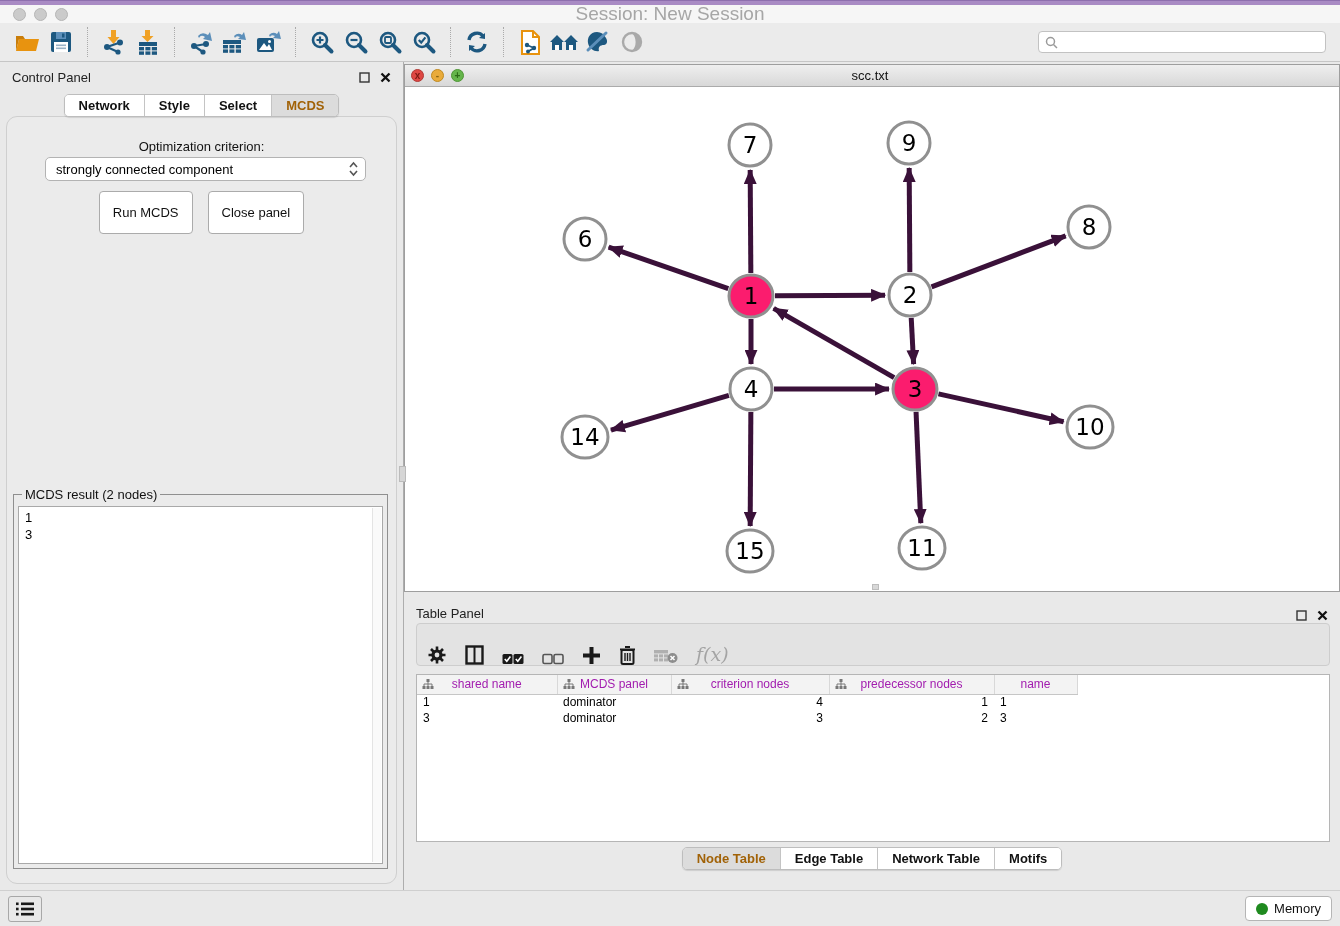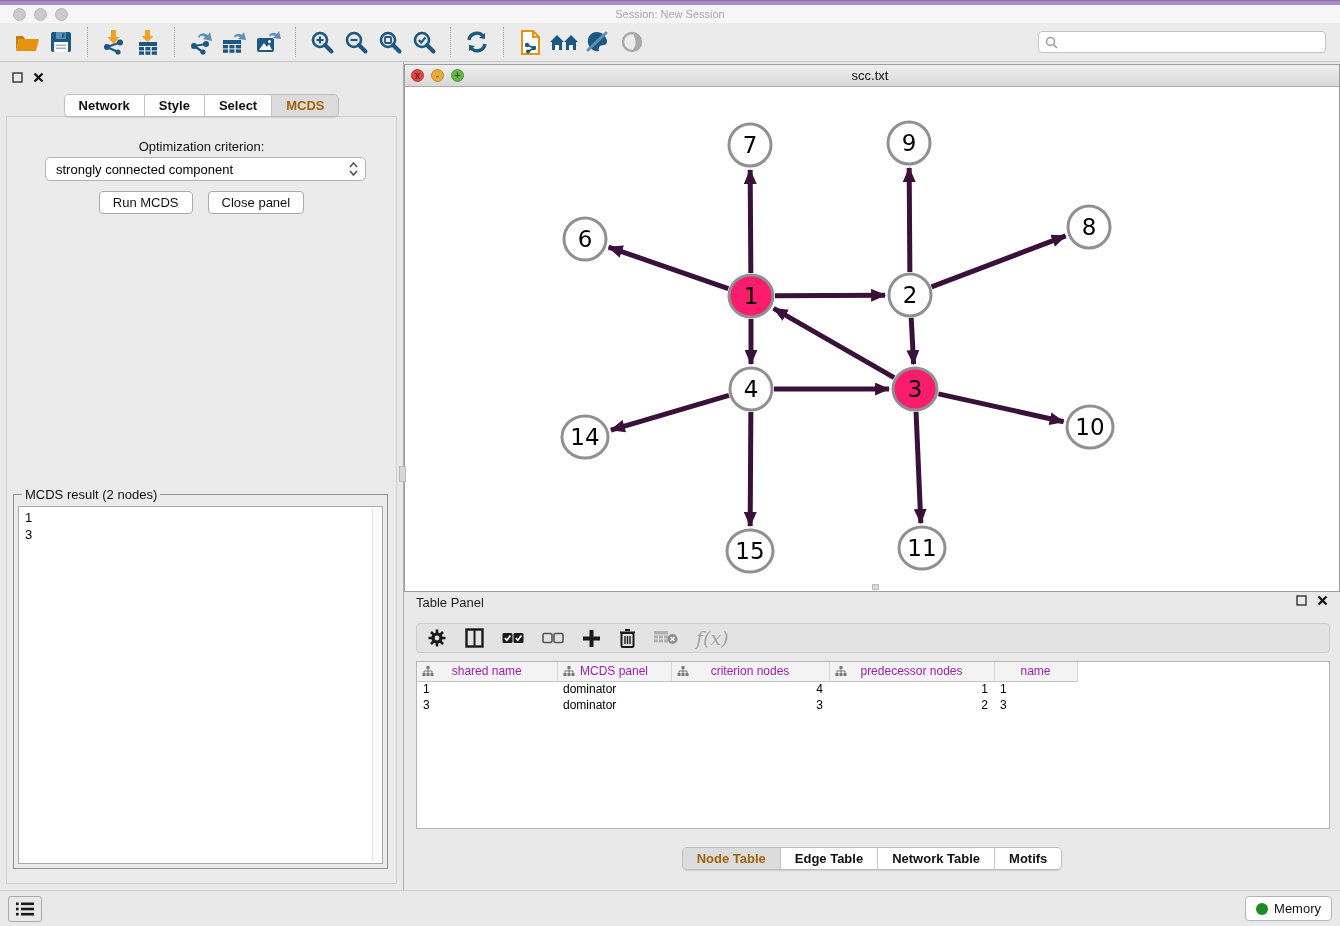--- a/index.html
+++ b/index.html
@@ -4,21 +4,21 @@
 <style>
   * { margin:0; padding:0; box-sizing:border-box; }
   html,body { width:1340px; height:926px; overflow:hidden;
     font-family:"Liberation Sans", sans-serif; background:#e9e9e9; }
 
   
   .purple-strip { height:5px; background:#a98bc4; border-top:1px solid #8e6fae; }
   .titlebar { height:18px; background:#f6f6f6; display:flex; align-items:center; position:relative; }
   .traffic { display:flex; gap:8px; margin-left:13px; }
   .tl { width:13px; height:13px; border-radius:50%; background:#cbcbcb; border:1px solid #b6b6b6; }
-  .win-title { position:absolute; left:0; right:0; text-align:center; font-size:11px; color:#a6a6a6; }
+  .win-title { position:absolute; left:0; right:0; text-align:center; font-size:19px; color:#a6a6a6; }
 
   .toolbar { height:39px; background:#ebebeb; border-bottom:1px solid #c6c6c6;
     display:flex; align-items:center; padding:0 10px; }
   .tb-btn { width:34px; height:32px; display:flex; align-items:center; justify-content:center; }
   .tb-sep { width:1px; height:30px; border-left:1px dotted #aaa; margin:0 9px; }
   .tb-spacer { flex:1; }
   .searchbox { width:288px; height:22px; background:#fff; border:1px solid #c2c2c2;
     border-radius:4px; display:flex; align-items:center; padding:0 6px; margin-right:4px; }
   .searchbox input { border:none; outline:none; flex:1; font-size:12px; margin-left:5px; background:transparent; }
 
@@ -30,29 +30,29 @@
   .panel-title { font-size:13px; color:#222; flex:1; }
   .hdr-icons { display:flex; gap:10px; align-items:center; }
   .cp-tabs { position:absolute; top:32px; left:0; right:0; display:flex; justify-content:center; z-index:2; }
   .tabgroup { display:flex; border:1px solid #bdbdbd; border-radius:5px; overflow:hidden;
     box-shadow:0 1px 1px rgba(0,0,0,.12); }
   .tab { font-size:13px; font-weight:600; padding:3px 14px; background:#fff; color:#111;
     border-right:1px solid #c4c4c4; }
   .tab:last-child { border-right:none; }
   .tab.pressed { background:#dcdcdc; color:#a16207; }
   .cp-body { position:absolute; left:6px; right:6px; top:54px; bottom:6px;
-    background:#ebebeb; border:1px solid #cfcfcf; border-radius:0; }
+    background:#ebebeb; border:1px solid #cfcfcf; border-radius:11px; }
   .opt-label { position:absolute; top:22px; left:0; right:0; text-align:center; font-size:13px; color:#111; }
   .criterion { position:absolute; top:40px; left:38px; right:30px; height:24px; background:#fff;
     border:1px solid #b3b3b3; border-radius:5px; display:flex; align-items:center;
     padding:0 6px 0 10px; font-size:13px; }
   .criterion .val { flex:1; }
   .btnrow { position:absolute; top:74px; left:0; right:0; display:flex; justify-content:center; gap:15px; }
   .pushbtn { background:#fff; border:1px solid #ababab; border-radius:4px; font-size:13px;
-    padding:3px 13px; color:#111; }
+    padding:13px 13px; color:#111; }
   .result-box { position:absolute; left:6px; right:8px; top:370px; height:382px;
     border:1px solid #8f8f8f; padding:4px; }
   .result-box legend { font-size:13px; padding:0 3px; margin-left:4px; color:#111; }
   .result-list { position:relative; width:100%; height:100%; background:#fff; border:1px solid #a9a9a9;
     font-size:13px; padding:2px 6px; line-height:17px; }
   .result-scroll { position:absolute; top:1px; bottom:1px; right:1px; width:9px; background:#fafafa;
     border-left:1px solid #e4e4e4; }
   .cp-splitter-handle { position:absolute; right:-3px; top:404px; width:7px; height:16px;
     background:#d6d6d6; border:1px solid #bbb; z-index:5; }
 
@@ -68,23 +68,23 @@
   .tl2.green { background:#65b54b; border:1px solid #4f9636; color:#2d6b17; }
   .net-title { position:absolute; left:0; right:4px; text-align:center; font-size:13px; color:#111; }
   .net-canvas { flex:1; position:relative; background:#fff; }
   .net-canvas svg { position:absolute; inset:0; }
   .resize-grip { position:absolute; bottom:1px; left:50%; width:7px; height:6px; background:#d8d8d8; border:1px solid #bdbdbd; }
 
   .h-splitter { height:3px; }
 
   
   .table-panel { flex:1; position:relative; background:#e9e9e9; }
-  .tp-header { height:26px; display:flex; align-items:flex-start; padding:0 12px; }
-  .tp-toolbar { margin:2px 10px 0 12px; height:30px; background:#e3e3e3; border:1px solid #cdcdcd;
-    border-radius:4px; display:flex; align-items:center; padding:0 10px; gap:18px; }
+  .tp-header { height:26px; display:flex; align-items:flex-end; padding:0 12px; }
+  .tp-toolbar { margin:2px 10px 0 12px; height:43px; background:#e3e3e3; border:1px solid #cdcdcd;
+    border-radius:4px; display:flex; align-items:flex-end; padding:0 10px; gap:18px; }
   .tp-tool { display:flex; align-items:center; justify-content:center; }
   .fx { font-family:"DejaVu Serif", serif; font-style:italic; font-size:19px; color:#a4a4a4; }
   .tbl-wrap { margin:8px 10px 0 12px; background:#fff; border:1px solid #b5b5b5; height:168px; overflow:hidden; }
   table.nodetable { border-collapse:collapse; table-layout:fixed; width:912px; font-size:12px; }
   table.nodetable th { height:19px; background:#f3f3f3; border-bottom:1px solid #c6c6c6;
     border-right:1px solid #d8d8d8; font-weight:normal; color:#a21caf; position:relative; text-align:center; }
   table.nodetable th .hicon { position:absolute; left:5px; top:4px; }
   table.nodetable td { height:16px; padding:0 6px; color:#000; white-space:nowrap; }
   td.num-r { text-align:right; padding-right:10px; }
   .tp-tabs { position:absolute; bottom:20px; left:0; right:0; display:flex; justify-content:center; }
@@ -270,20 +270,21 @@
       <path d="M8.5 8.5 L12 12" stroke="#9a9a9a" stroke-width="1.5"></path>
     </svg>
     <input type="text" placeholder="" style="">
   </div>
 </div>
 
 <div class="main">
 
   <div class="control-panel">
     <div class="cp-header">
+      <div class="panel-title">Control Panel</div>
       <div class="hdr-icons">
         <svg width="11" height="11" viewBox="0 0 11 11">
           <rect x="1" y="1" width="9" height="9" fill="none" stroke="#333" stroke-width="1.4"></rect>
         </svg>
         <svg width="11" height="11" viewBox="0 0 11 11">
           <path d="M1.5 1.5 L9.5 9.5 M9.5 1.5 L1.5 9.5" stroke="#111" stroke-width="2.3"></path>
         </svg>
       </div>
     </div>
 

